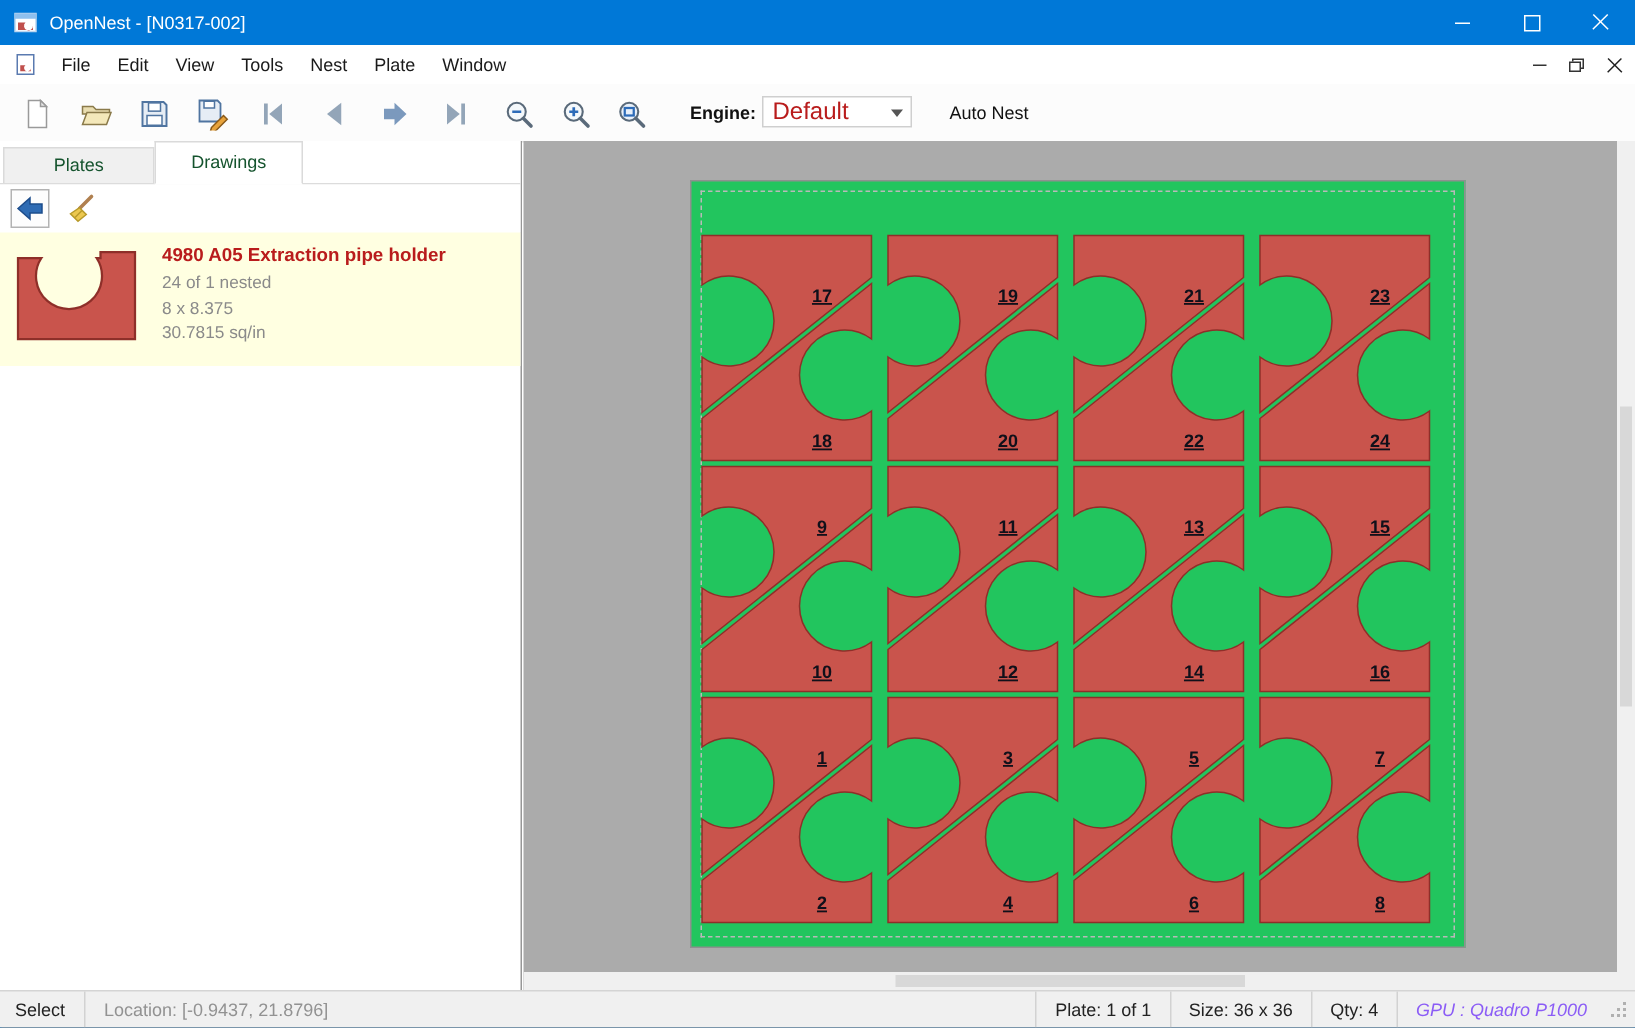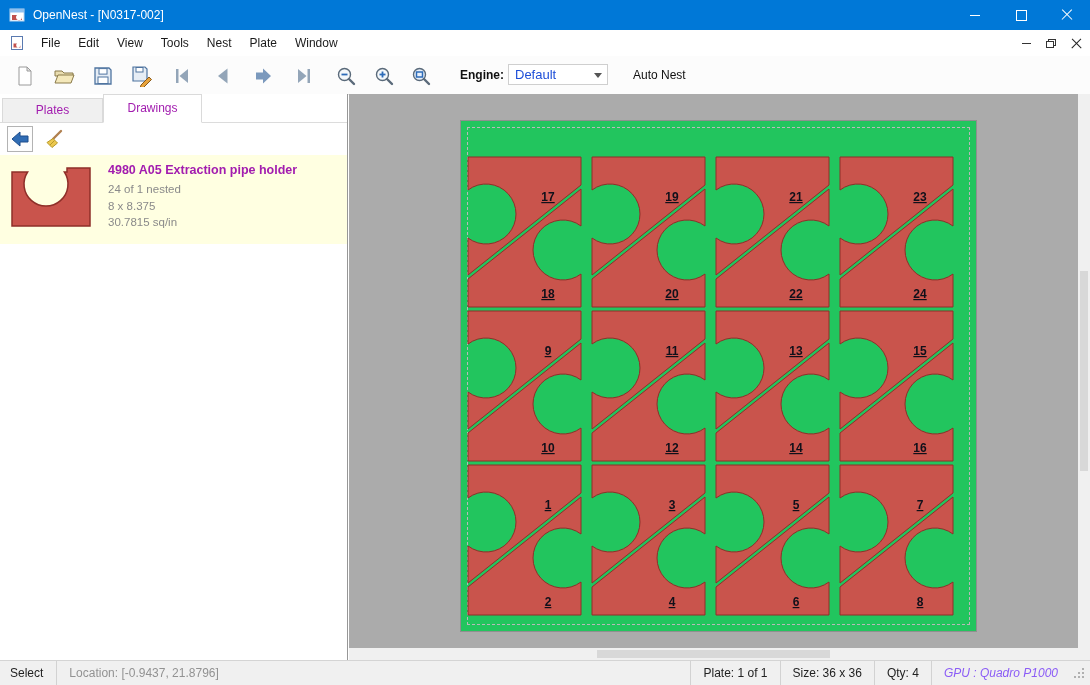--- a/index.html
+++ b/index.html
@@ -30,36 +30,36 @@
   .glyph-mrestore::after{content:"";position:absolute;left:0;top:2px;width:6px;height:5px;border:1px solid #333;background:#fff;}
   .glyph-mclose{position:relative;width:11px;height:11px;}
   .glyph-mclose::before,.glyph-mclose::after{content:"";position:absolute;left:-1px;top:5px;width:13px;height:1.4px;background:#222;}
   .glyph-mclose::before{transform:rotate(45deg);}
   .glyph-mclose::after{transform:rotate(-45deg);}
   
   .toolbar{position:absolute;top:56px;left:0;right:0;height:38px;background:#fcfcfc;border-bottom:1px solid #e2e2e2;}
   .tbtn{position:absolute;top:7px;width:26px;height:26px;display:flex;align-items:center;justify-content:center;}
   .engine-label{position:absolute;left:460px;top:0;height:38px;line-height:38px;font-size:12px;font-weight:bold;color:#111;text-align:right;}
   .combo{position:absolute;left:508px;top:8px;width:100px;height:21px;background:#fff;border:1px solid #cfcfcf;
-         font-size:13px;color:#1d4ed8;display:flex;align-items:center;padding-left:6px;box-sizing:border-box;}
+         font-size:16px;color:#b91c1c;display:flex;align-items:center;padding-left:6px;box-sizing:border-box;}
   .combo-arrow{position:absolute;right:5px;top:8px;width:0;height:0;border-left:4px solid transparent;border-right:4px solid transparent;border-top:5px solid #555;}
   .auto-nest{position:absolute;left:633px;top:0;height:38px;line-height:38px;font-size:12px;color:#111;}
   
   .sidebar{position:absolute;left:0;top:94px;width:348px;bottom:25px;background:#fff;border-right:1px solid #979797;box-sizing:border-box;}
   .tabstrip{position:absolute;top:0;left:0;right:0;height:28px;background:#fff;border-bottom:1px solid #dcdcdc;}
-  .tab{position:absolute;text-align:center;font-size:12px;color:#a21caf;box-sizing:border-box;}
+  .tab{position:absolute;text-align:center;font-size:12px;color:#14532d;box-sizing:border-box;}
   .tab-plates{left:2px;top:4px;width:101px;height:24px;line-height:23px;background:#f0f0f0;border:1px solid #dadada;border-bottom:none;}
   .tab-drawings{left:103px;top:0;width:99px;height:29px;line-height:27px;background:#fff;border:1px solid #dadada;border-bottom:1px solid #fff;z-index:2;}
   .subtoolbar{position:absolute;top:29px;left:0;right:0;height:32px;background:#fff;}
   .sbtn{position:absolute;top:3px;width:26px;height:26px;display:flex;align-items:center;justify-content:center;box-sizing:border-box;}
   .sbtn-replace{left:7px;border:1px solid #b3b3b3;background:#fdfdfd;}
   .sbtn-clean{left:40px;}
   .drawing-item{position:absolute;top:61px;left:0;right:0;height:89px;background:#ffffe1;}
   .thumb{position:absolute;left:10px;top:9px;}
-  .item-title{position:absolute;left:108px;top:8px;font-size:12.5px;font-weight:bold;color:#a21caf;}
+  .item-title{position:absolute;left:108px;top:8px;font-size:12.5px;font-weight:bold;color:#b91c1c;}
   .item-sub{position:absolute;left:108px;font-size:11.5px;color:#8a8a8a;}
   .item-sub.l1{top:28px;} .item-sub.l2{top:45px;} .item-sub.l3{top:61px;}
   
   .canvas{position:absolute;left:349px;top:94px;right:0;bottom:25px;background:#ababab;overflow:hidden;}
   .plate{position:absolute;left:111px;top:26px;width:515px;height:510px;background:#22c55e;border:1px solid #8f8f8f;}
   .plate-margin{position:absolute;left:6px;top:6px;right:6px;bottom:6px;border:1px dashed #b9b9b9;}
   #nest-svg{position:absolute;left:0;top:0;width:515px;height:510px;}
   .part-label{font-family:"Liberation Sans","DejaVu Sans",sans-serif;font-size:12px;font-weight:bold;
               text-anchor:middle;text-decoration:underline;}
   .vscroll{position:absolute;right:0;top:0;width:12px;bottom:12px;background:#f0f0f0;}

